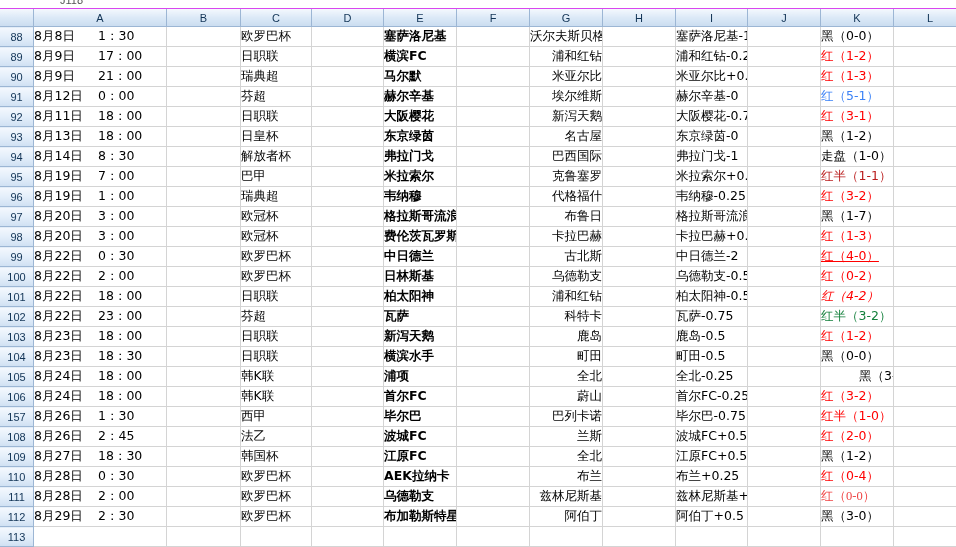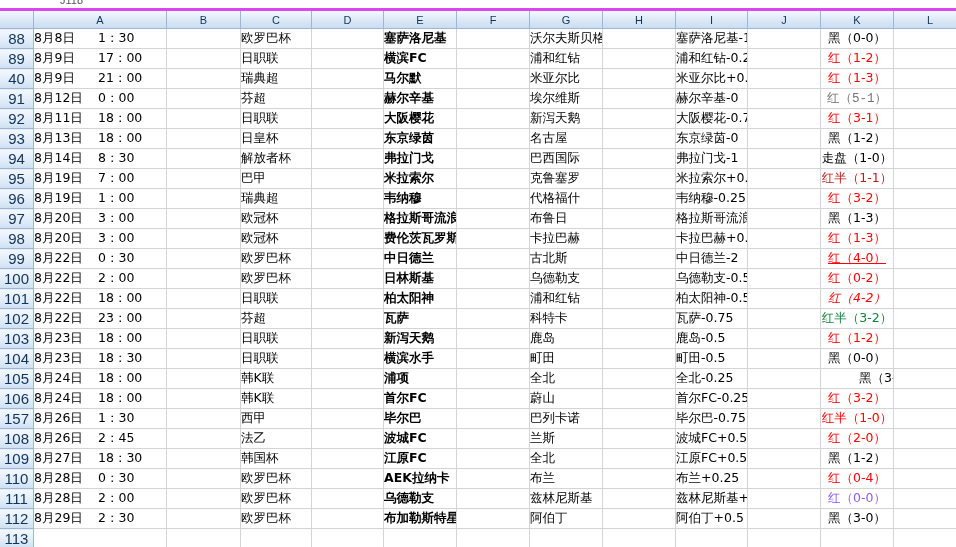--- a/index.html
+++ b/index.html
@@ -14,21 +14,21 @@
     font-family: "Liberation Sans", sans-serif;
     font-size: 12px;
     color: #000;
   }
 
   
   .topstrip {
     height: 8px;
     background: #ffffff;
     position: relative;
-    border-bottom: 3px solid #d946ef;
+    border-bottom: 1px solid #d946ef;
   }
   .namebox {
     position: absolute;
     left: 60px;
     top: -6px;
     font-size: 11px;
     color: #555;
   }
 
   
@@ -70,21 +70,21 @@
 
   
   td.rowhead {
     width: 33px;
     height: 19px;
     background: linear-gradient(to bottom, #f4f8fd 0%, #e3eefa 50%, #cfe0f2 100%);
     border: 1px solid #9cb6d4;
     border-top: none;
     border-left: none;
     text-align: center;
-    font-size: 15px;
+    font-size: 11px;
     color: #123456;
     vertical-align: middle;
   }
 
   
   td.cell {
     height: 19px;
     border-right: 1px solid #d4d4d4;
     border-bottom: 1px solid #d4d4d4;
     font-size: 12.5px;
@@ -97,25 +97,25 @@
     font-family: "DejaVu Sans", "Liberation Sans", sans-serif;
   }
 
   
   .c-A { width: 132px; }
   .c-B { width: 73px; }
   .c-C { width: 70px; }
   .c-D { width: 71px; }
   .c-E { width: 72px; font-weight: bold; }
   .c-F { width: 72px; }
-  .c-G { width: 72px; }
+  .c-G { width: 72px; text-align: right; }
   .c-H { width: 72px; }
   .c-I { width: 71px; }
   .c-J { width: 72px; }
-  .c-K { width: 72px; text-align: center; }
+  .c-K { width: 72px; }
   .c-L { width: 72px; }
 
   
   .acell {
     display: flex;
     flex-direction: row;
   }
   .acell .adate { width: 64px; display: inline-block; }
   .acell .atime { display: inline-block; }
 </style>
@@ -181,21 +181,21 @@
           <td class="cell c-E">横滨FC</td>
           <td class="cell c-F"></td>
           <td class="cell c-G">浦和红钻</td>
           <td class="cell c-H"></td>
           <td class="cell c-I">浦和红钻-0.25</td>
           <td class="cell c-J"></td>
           <td class="cell c-K" style="color: rgb(255, 0, 0);">红（1-2）</td>
           <td class="cell c-L"></td>
         </tr>
         <tr>
-          <td class="rowhead">40</td>
+          <td class="rowhead">90</td>
           <td class="cell c-A">
             <span class="acell">
               <span class="adate">8月9日</span>
               <span class="atime">21：00</span>
             </span>
           </td>
           <td class="cell c-B"></td>
           <td class="cell c-C">瑞典超</td>
           <td class="cell c-D"></td>
           <td class="cell c-E">马尔默</td>
@@ -217,21 +217,21 @@
           </td>
           <td class="cell c-B"></td>
           <td class="cell c-C">芬超</td>
           <td class="cell c-D"></td>
           <td class="cell c-E">赫尔辛基</td>
           <td class="cell c-F"></td>
           <td class="cell c-G">埃尔维斯</td>
           <td class="cell c-H"></td>
           <td class="cell c-I">赫尔辛基-0</td>
           <td class="cell c-J"></td>
-          <td class="cell c-K" style="color: #737373; font-family: Liberation Mono, monospace;">红（5-1）</td>
+          <td class="cell c-K" style="color: #3b82f6;">红（5-1）</td>
           <td class="cell c-L"></td>
         </tr>
         <tr>
           <td class="rowhead">92</td>
           <td class="cell c-A">
             <span class="acell">
               <span class="adate">8月11日</span>
               <span class="atime">18：00</span>
             </span>
           </td>
@@ -337,21 +337,21 @@
           </td>
           <td class="cell c-B"></td>
           <td class="cell c-C">欧冠杯</td>
           <td class="cell c-D"></td>
           <td class="cell c-E">格拉斯哥流浪者</td>
           <td class="cell c-F"></td>
           <td class="cell c-G">布鲁日</td>
           <td class="cell c-H"></td>
           <td class="cell c-I">格拉斯哥流浪者+0.25</td>
           <td class="cell c-J"></td>
-          <td class="cell c-K" style="color: rgb(0, 0, 0);">黑（1-3）</td>
+          <td class="cell c-K" style="color: rgb(0, 0, 0);">黑（1-7）</td>
           <td class="cell c-L"></td>
         </tr>
         <tr>
           <td class="rowhead">98</td>
           <td class="cell c-A">
             <span class="acell">
               <span class="adate">8月20日</span>
               <span class="atime">3：00</span>
             </span>
           </td>
@@ -617,21 +617,21 @@
           </td>
           <td class="cell c-B"></td>
           <td class="cell c-C">欧罗巴杯</td>
           <td class="cell c-D"></td>
           <td class="cell c-E">乌德勒支</td>
           <td class="cell c-F"></td>
           <td class="cell c-G">兹林尼斯基</td>
           <td class="cell c-H"></td>
           <td class="cell c-I">兹林尼斯基+1.5</td>
           <td class="cell c-J"></td>
-          <td class="cell c-K" style="color: #8b5cf6;">红（0-0）</td>
+          <td class="cell c-K" style="color: #ef4444; font-family: Liberation Serif, serif;">红（0-0）</td>
           <td class="cell c-L"></td>
         </tr>
         <tr>
           <td class="rowhead">112</td>
           <td class="cell c-A">
             <span class="acell">
               <span class="adate">8月29日</span>
               <span class="atime">2：30</span>
             </span>
           </td>

